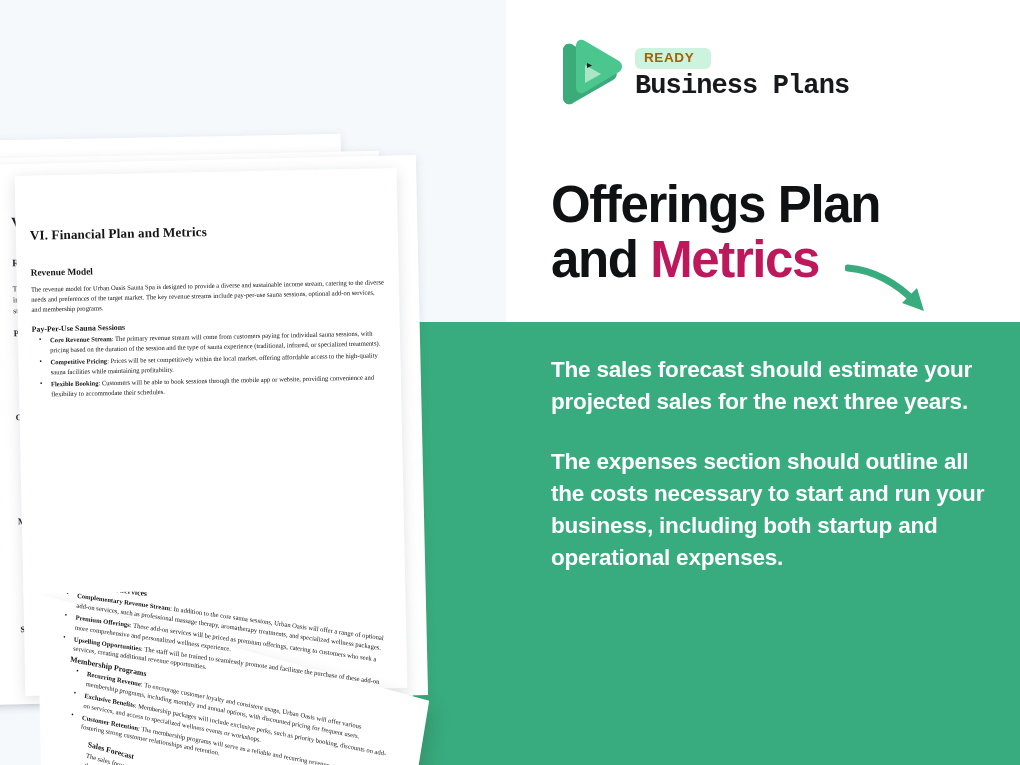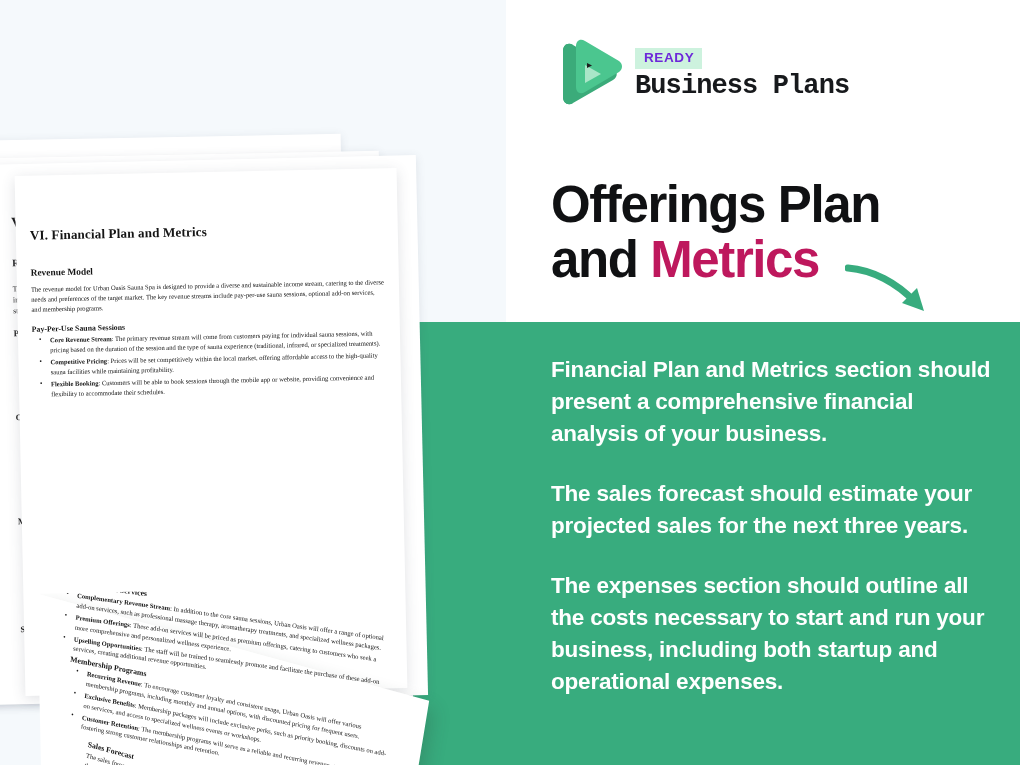--- a/index.html
+++ b/index.html
@@ -192,26 +192,26 @@
     top: 37px;
     display: flex;
     align-items: center;
     gap: 12px;
   }
   .logo-mark { width: 72px; height: 74px; display: block; }
   .logo-text { display: flex; flex-direction: column; gap: 3px; }
   .ready-badge {
     align-self: flex-start;
     background: #cdf2de;
-    color: #6d28d9;
+    color: #a16207;
     font-size: 13.5px;
     font-weight: bold;
     letter-spacing: .6px;
-    padding: 2px 8px 3px 9px;
-    border-radius: 0;
+    padding: 2px 17px 3px 9px;
+    border-radius: 6px;
     line-height: 1.15;
   }
   .brand-name {
     font-size: 27px;
     font-weight: bold;
     color: #17191c;
     letter-spacing: -0.9px;
     line-height: 1.05;
     font-family: Liberation Mono, monospace;
   }
@@ -344,18 +344,17 @@
     <div>Offerings Plan</div>
     <div><span>and </span><span class="accent">Metrics</span></div>
   </div>
 
   <svg class="arrow-svg" viewBox="0 0 105 62">
     <path d="M3 5 C28 7 52 20 70 39" stroke="#38ac7e" stroke-width="7" fill="none" stroke-linecap="round"></path>
     <path d="M57 40 L79 48 L72 25 Z" fill="#38ac7e"></path>
   </svg>
 
   <div class="panel-copy">
-    <p>Financial Plan and Metrics section should present a comprehensive financial analysis of your business.</p>
     <p>The sales forecast should estimate your projected sales for the next three years.</p>
     <p>The expenses section should outline all the costs necessary to start and run your business, including both startup and operational expenses.</p>
   </div>
 
 </div>
 
 </body></html>

